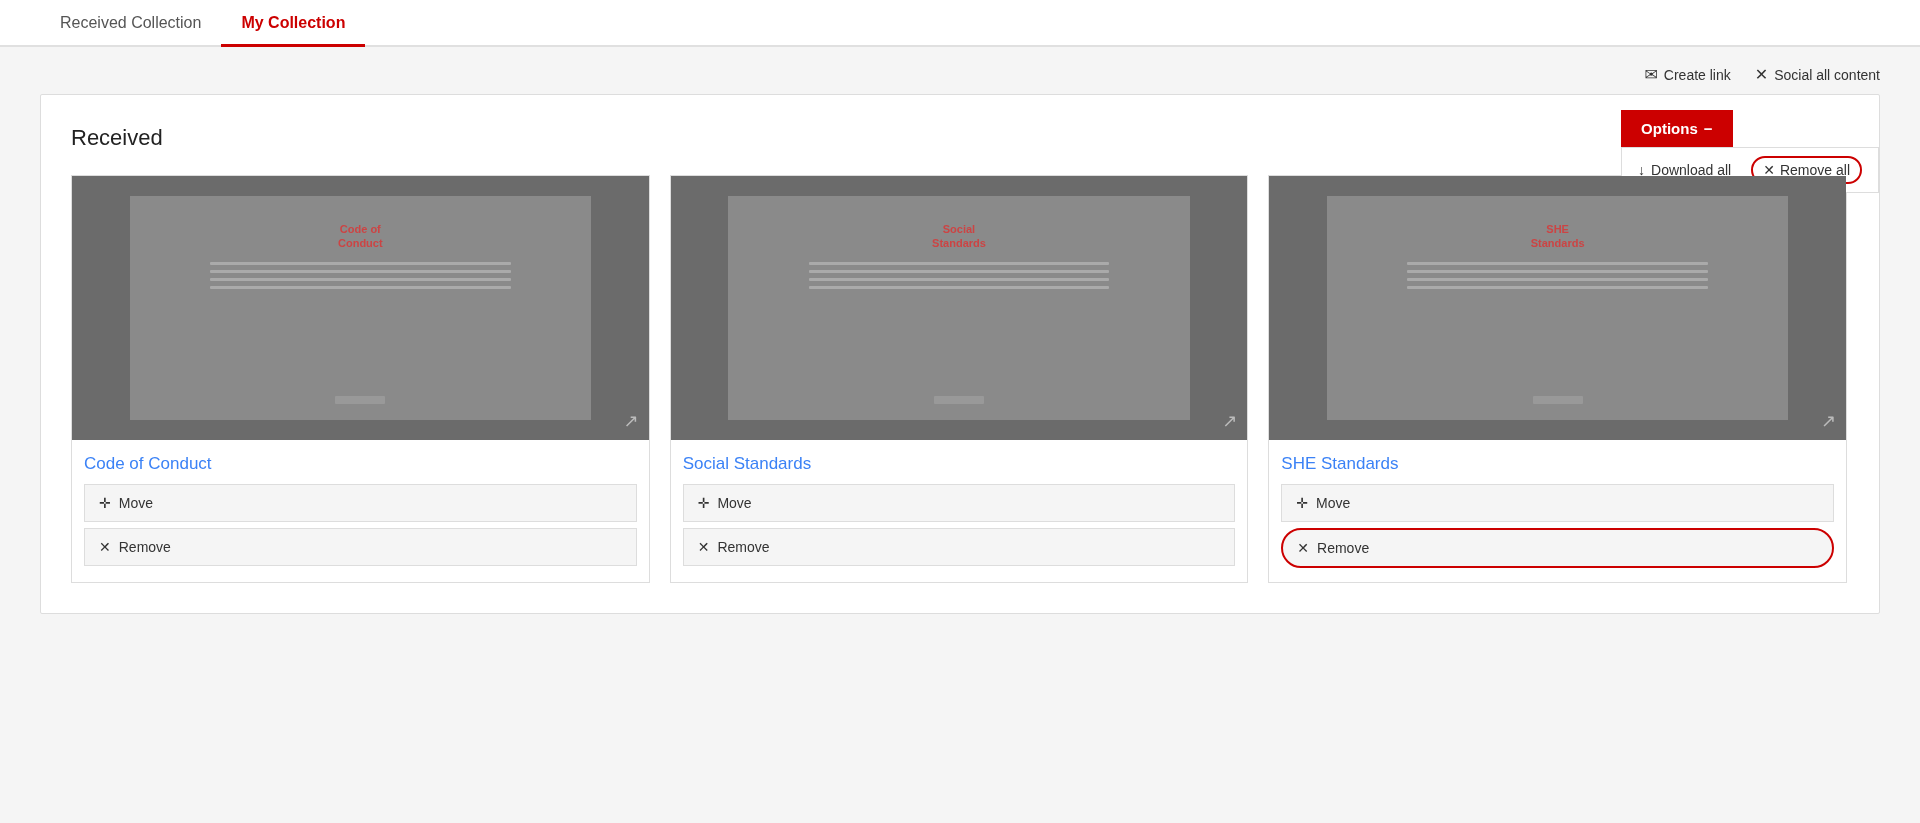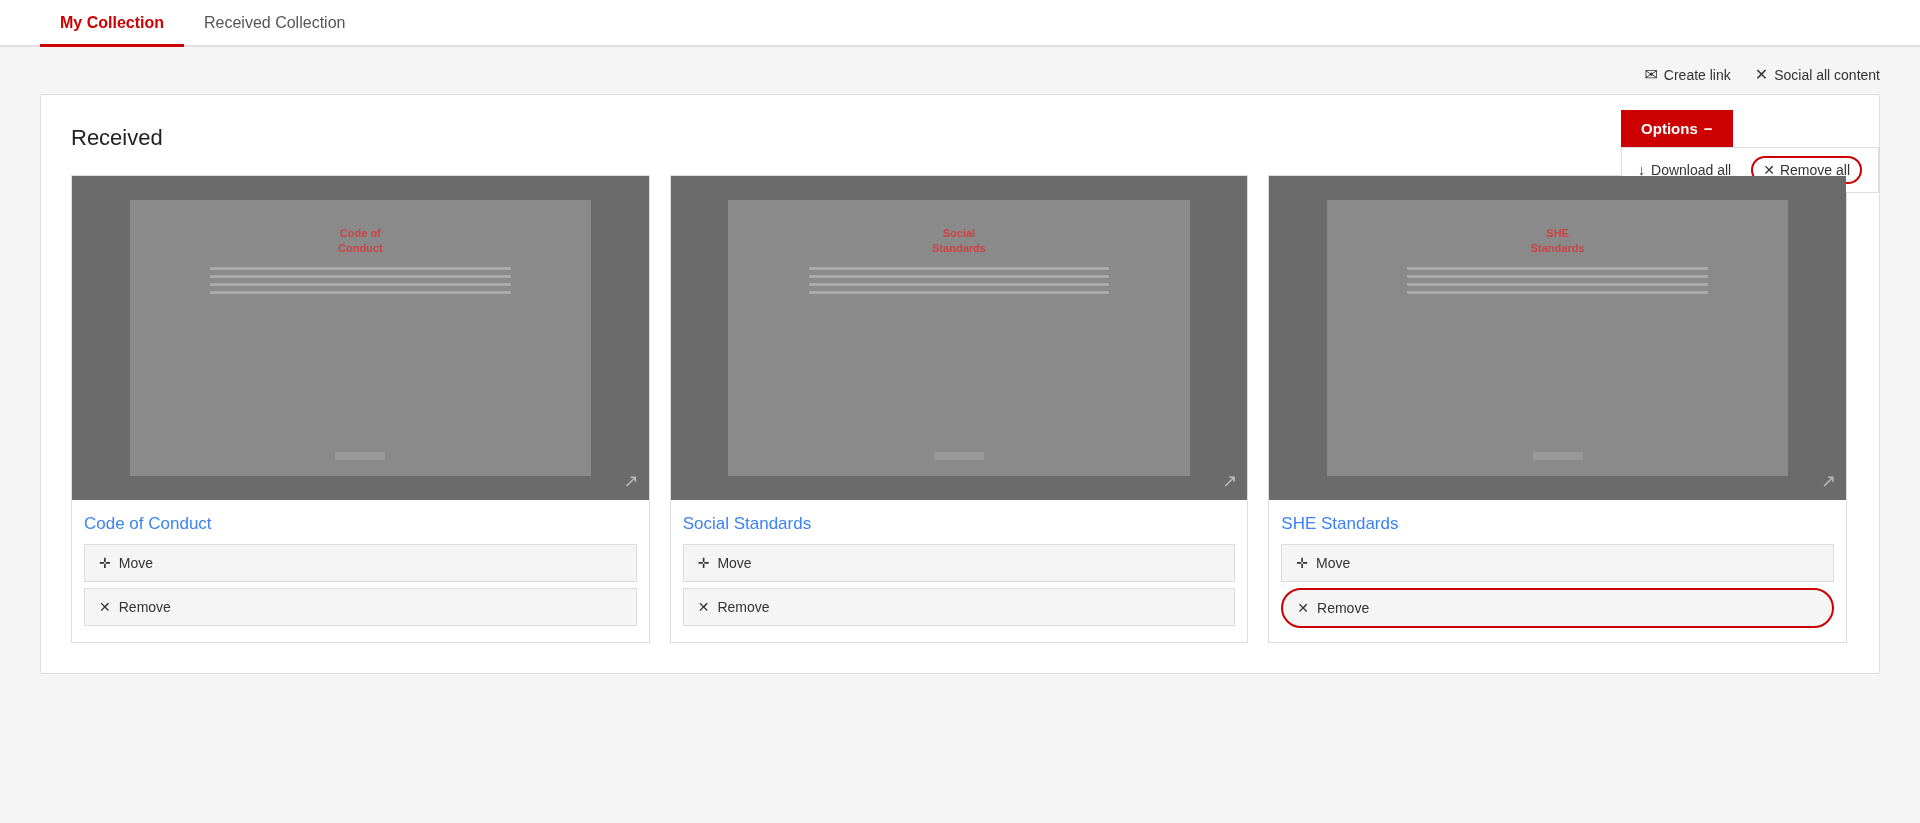--- a/index.html
+++ b/index.html
@@ -130,21 +130,21 @@
     .doc-card {
       flex: 0 0 calc(33.333% - 14px);
       max-width: calc(33.333% - 14px);
       background: #fff;
       border: 1px solid #ddd;
       overflow: hidden;
     }
 
     .doc-thumbnail {
       background: #6b6b6b;
-      height: 324px;
+      height: 264px;
       position: relative;
       display: flex;
       align-items: center;
       justify-content: center;
       overflow: hidden;
     }
 
     
     .doc-preview-inner {
       background: #8a8a8a;
@@ -220,22 +220,22 @@
     
     .doc-action-btn.circled-highlight {
       border: 2px solid #cc0000;
       border-radius: 50px;
     }
   </style>
 </head>
 <body>
 
 <div class="tabs-bar">
+  <div class="tab">Received Collection</div>
   <div class="tab active">My Collection</div>
-  <div class="tab">Received Collection</div>
 </div>
 
 <div class="toolbar">
   <button class="toolbar-btn">
     <span class="icon">✉</span>
     <span>Create link</span>
   </button>
   <button class="toolbar-btn">
     <span class="icon">✕</span>
     <span>Social all content</span>

